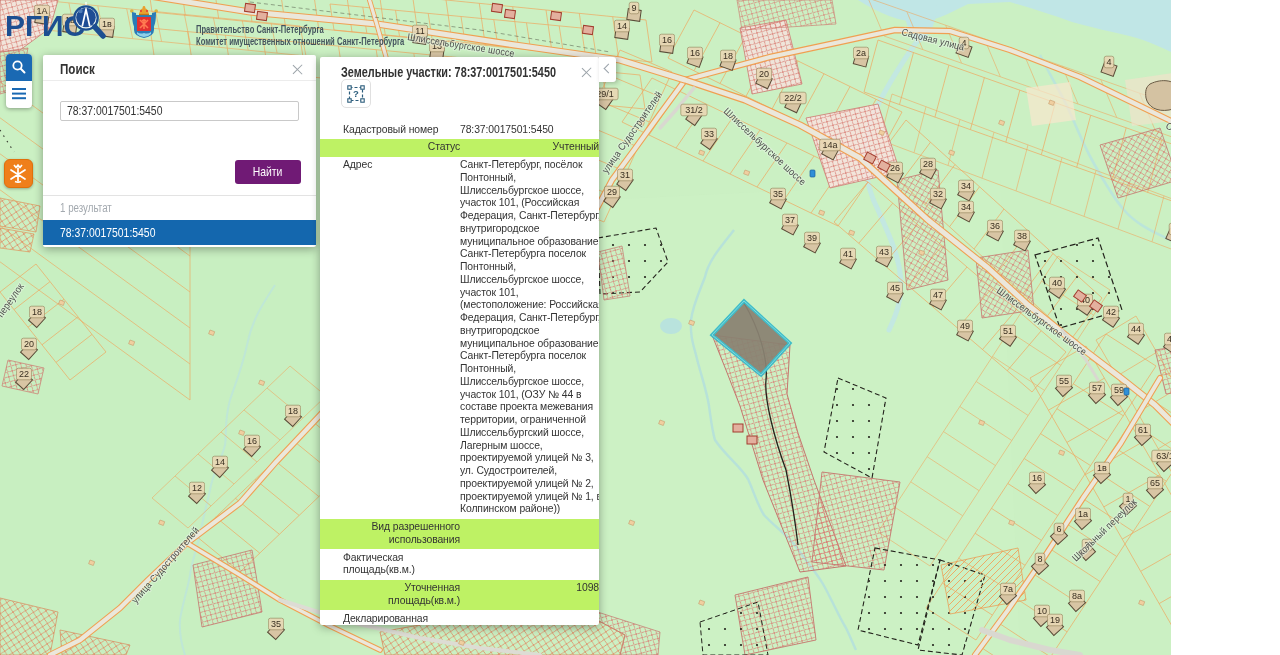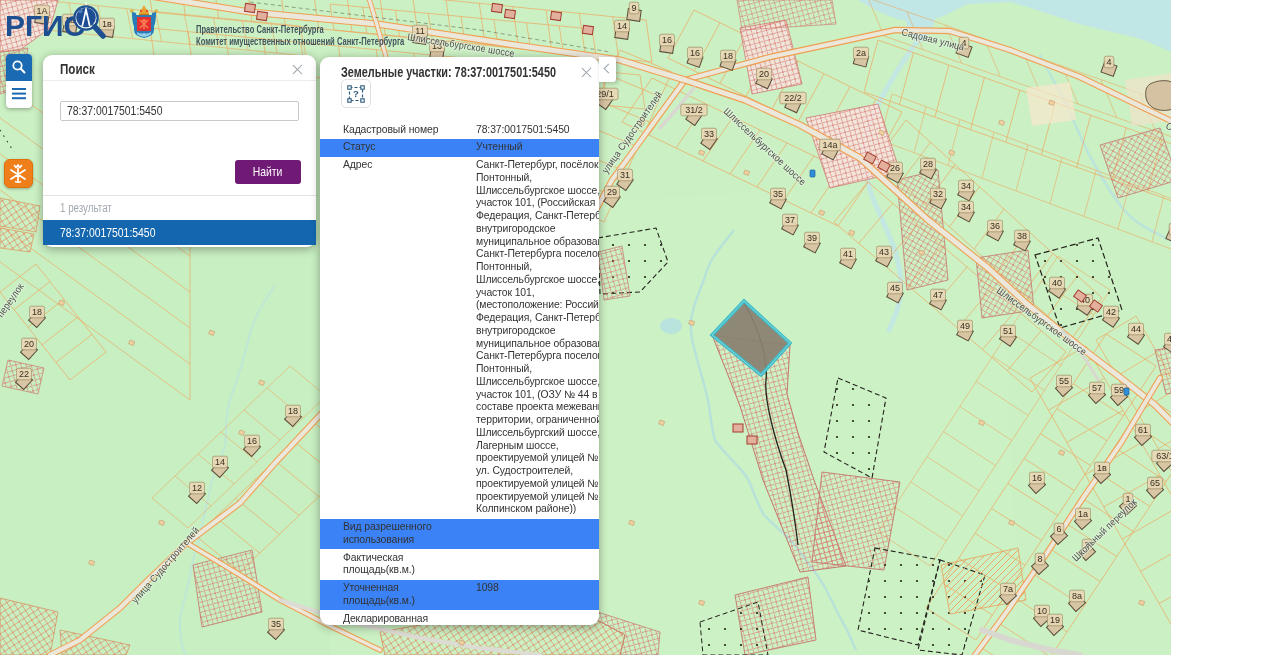--- a/index.html
+++ b/index.html
@@ -1,17 +1,17 @@
 <!DOCTYPE html>
 <html lang="ru"><head><meta charset="utf-8">
 <style>
 * { margin:0; padding:0; box-sizing:border-box; }
 html,body { width:1280px; height:655px; overflow:hidden; font-family:"Liberation Sans", sans-serif; }
 #app { position:relative; width:1171px; height:655px; overflow:hidden; background:#cbf0c3; }
-.panel { position:absolute; background:#fff; border-radius:9px; box-shadow:0 2px 10px rgba(0,0,0,.35); }
+.panel { position:absolute; background:#fff; border-radius:2px; box-shadow:0 2px 10px rgba(0,0,0,.35); }
 .narrow { display:inline-block; transform:scaleX(0.78); transform-origin:0 50%; white-space:nowrap; }
 
 #search { left:43px; top:55px; width:273px; height:192px; }
 #search .hd { position:relative; height:26px; border-bottom:1px solid #ececec; }
 #search .hd .t { position:absolute; left:17px; top:5px; font-size:15.5px; font-weight:bold; color:#333;
   transform:scaleX(0.75); transform-origin:0 0; white-space:nowrap; }
 .x { position:absolute; width:16px; height:16px; color:#98a0a8; }
 .x:before, .x:after { content:""; position:absolute; left:7.5px; top:1px; width:1.4px; height:13px; background:#9aa2a8; }
 .x:before { transform:rotate(45deg); } .x:after { transform:rotate(-45deg); }
 #search .x { right:11px; top:7px; }
@@ -29,22 +29,22 @@
 #row { position:absolute; left:0; top:165px; width:100%; height:25px; background:#1467ae; color:#fff;
   font-size:13px; line-height:25px; }
 #row span { margin-left:17px; display:inline-block; transform:scaleX(0.8); transform-origin:0 50%; }
 
 #info { left:320px; top:57px; width:279px; height:568px; overflow:hidden; }
 #info .t { position:absolute; left:21px; top:6px; font-size:15.5px; font-weight:bold; color:#333;
   transform:scaleX(0.70); transform-origin:0 0; white-space:nowrap; }
 #info .x { left:258px; top:8px; }
 #qbtn { position:absolute; left:21px; top:22px; width:30px; height:29px; border:1px solid #e0e0e0; border-radius:5px; }
 #tbl { position:absolute; left:0; top:64px; width:100%; font-size:10.4px; line-height:12.75px; color:#333; letter-spacing:-0.1px; }
-.row { display:flex; padding:2.5px 0 2.5px 23px;gap:16px; }
-.row.g { background:#3b82f6; }
+.row { display:flex; padding:2.5px 0 2.5px 23px; }
+.row.g { background:#bef264;text-align:right; }
 .row .l { width:117px; flex:none; white-space:nowrap; }
 .row .v { flex:1; white-space:nowrap; }
 #ctab { position:absolute; left:599px; top:57px; width:17px; height:25px; background:#fff;
   border-radius:0 3px 3px 0; box-shadow:2px 1px 5px rgba(0,0,0,.25); }
 #ctab:before { content:""; position:absolute; left:6px; top:8px; width:6px; height:6px;
   border-left:1.8px solid #9aa2aa; border-bottom:1.8px solid #9aa2aa; transform:rotate(45deg); }
 
 #tools { position:absolute; left:6px; top:54px; width:26px; height:54px; background:#fff; border-radius:4px;
   box-shadow:0 1px 4px rgba(0,0,0,.35); }
 #tool-search { position:absolute; left:0; top:0; width:26px; height:27px; background:#1a69b3; border-radius:4px 4px 0 0; }

